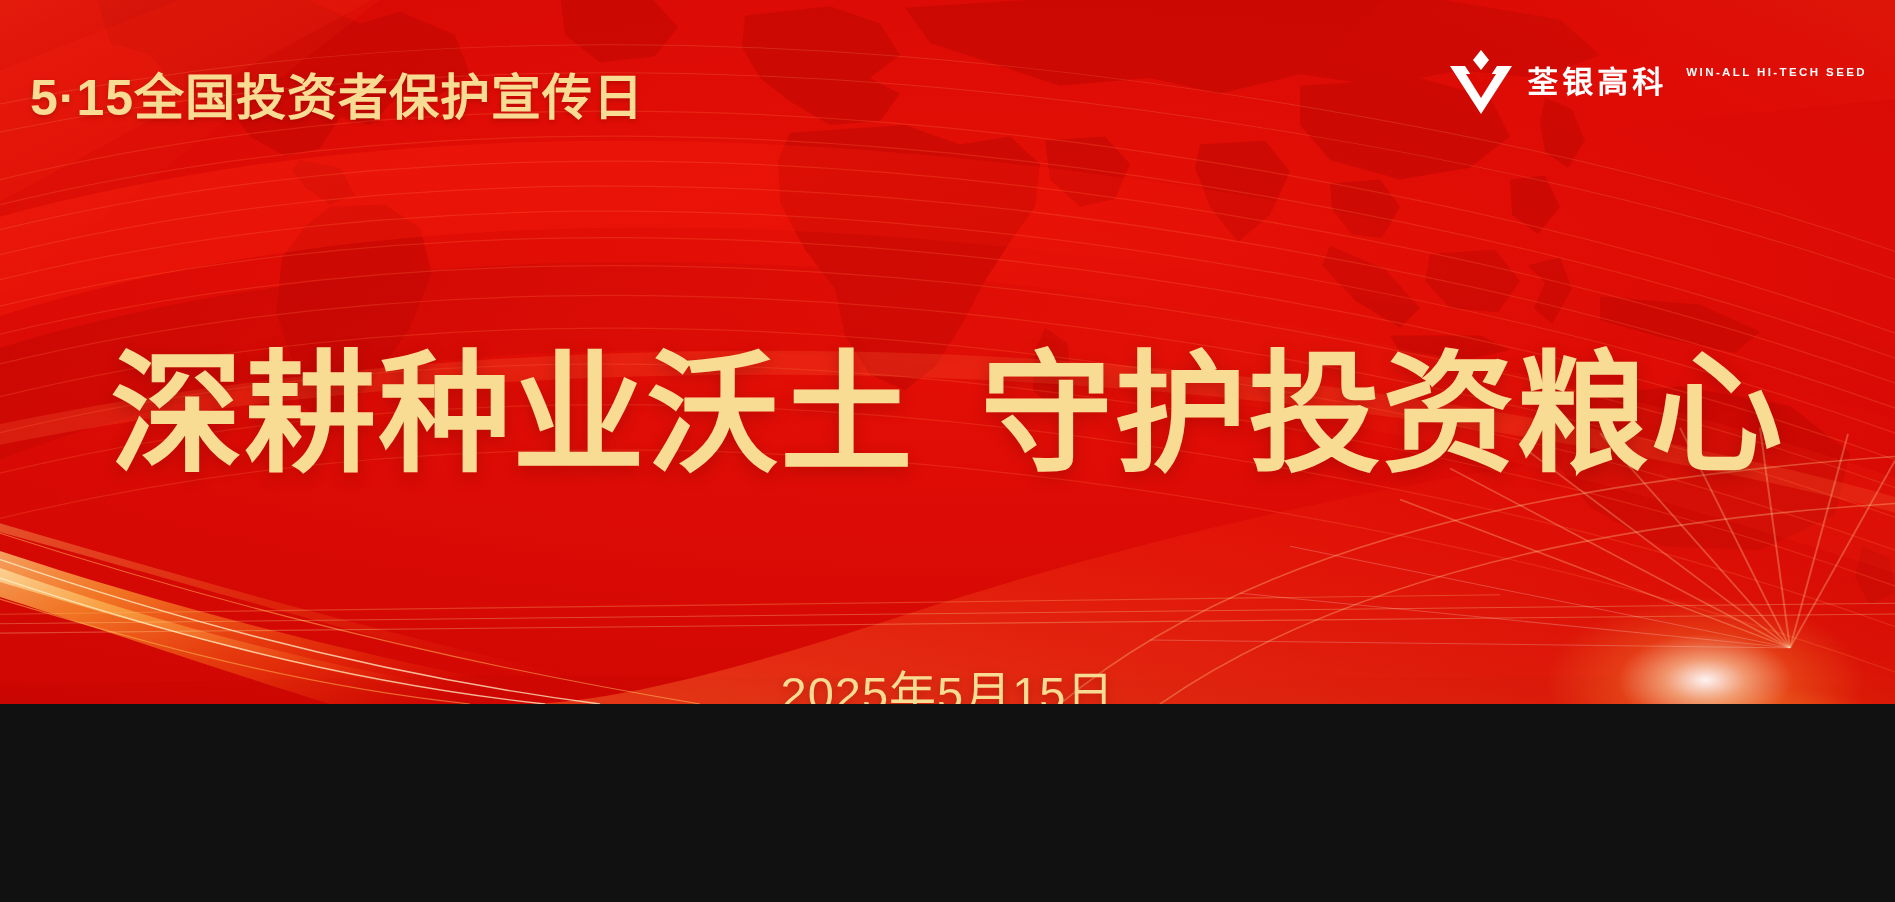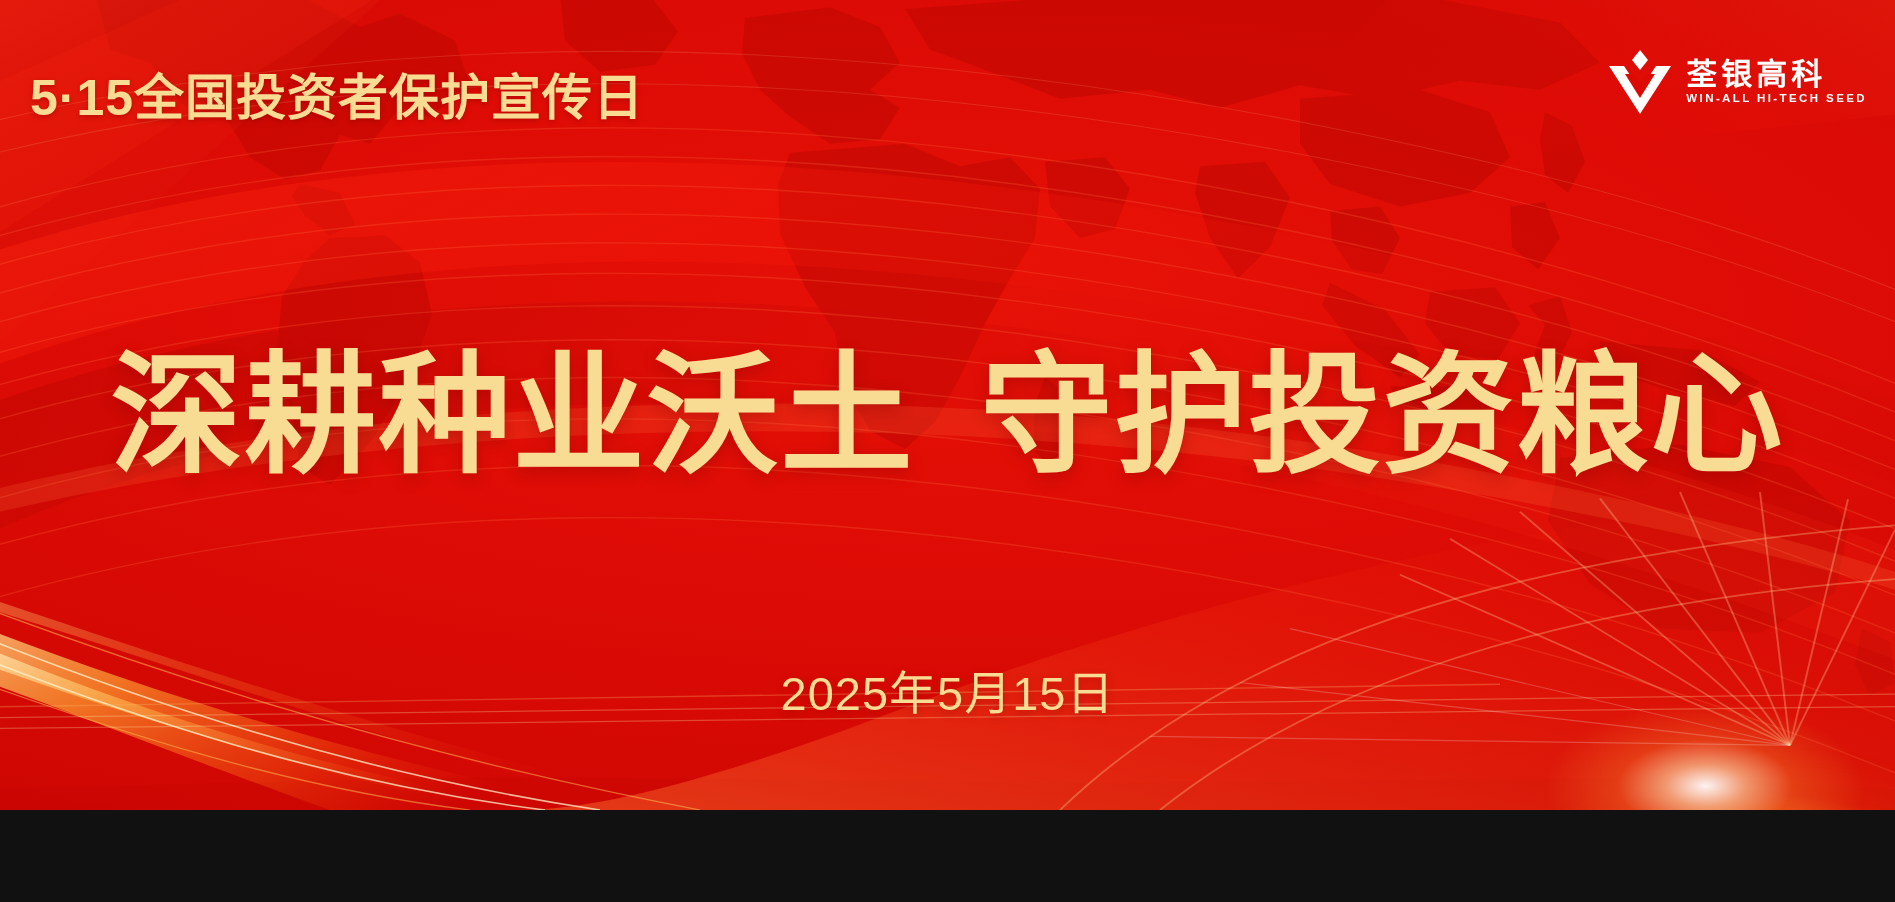--- a/index.html
+++ b/index.html
@@ -2,21 +2,21 @@
 <html lang="zh-CN"><head>
 <meta charset="utf-8">
 <title>515 Banner</title>
 <style>
   html,body{margin:0;padding:0;background:#111;}
   *{box-sizing:border-box;}
 
   #banner{
     position:relative;
     width:1895px;
-    height:810px;
+    height:704px;
     overflow:hidden;
     font-family:"Liberation Sans","DejaVu Sans",sans-serif;
     background:#d90a05;
   }
 
   
   .layer{position:absolute;inset:0;}
 
   #bg-base{
     background:
@@ -85,48 +85,50 @@
   
   #logo{
     position:absolute;
     right:28px;
     top:48px;
     display:flex;
     align-items:center;
     gap:14px;
   }
   #logo-mark{width:64px;height:68px;flex:none;}
-  #logo-text{display:flex;flex-direction:column;gap:3px;line-height:1;}
+  #logo-text{display:flex;flex-direction:row;gap:3px;line-height:1;}
   #logo-cn{
     font-size:31px;
     font-weight:bold;
     color:#ffffff;
     letter-spacing:4px;
   }
   #logo-en{
     font-size:11.5px;
     font-weight:bold;
     color:#ffffff;
     letter-spacing:2.4px;
     white-space:nowrap;
+    margin-left:16px;
   }
 
   
   #headline{
     position:absolute;
     left:0;right:0;
     top:345px;
     text-align:center;
     font-size:132px;
     font-weight:bold;
     color:#f9dc93;
     letter-spacing:2px;
     line-height:1.08;
     white-space:nowrap;
     text-shadow:0 5px 16px rgba(110,0,0,.30);
+    font-family:Liberation Serif, serif;
   }
   #headline .gap{display:inline-block;width:66px;}
 
   
   #date-line{
     position:absolute;
     left:0;right:0;
     top:655px;
     text-align:center;
     font-size:47px;

